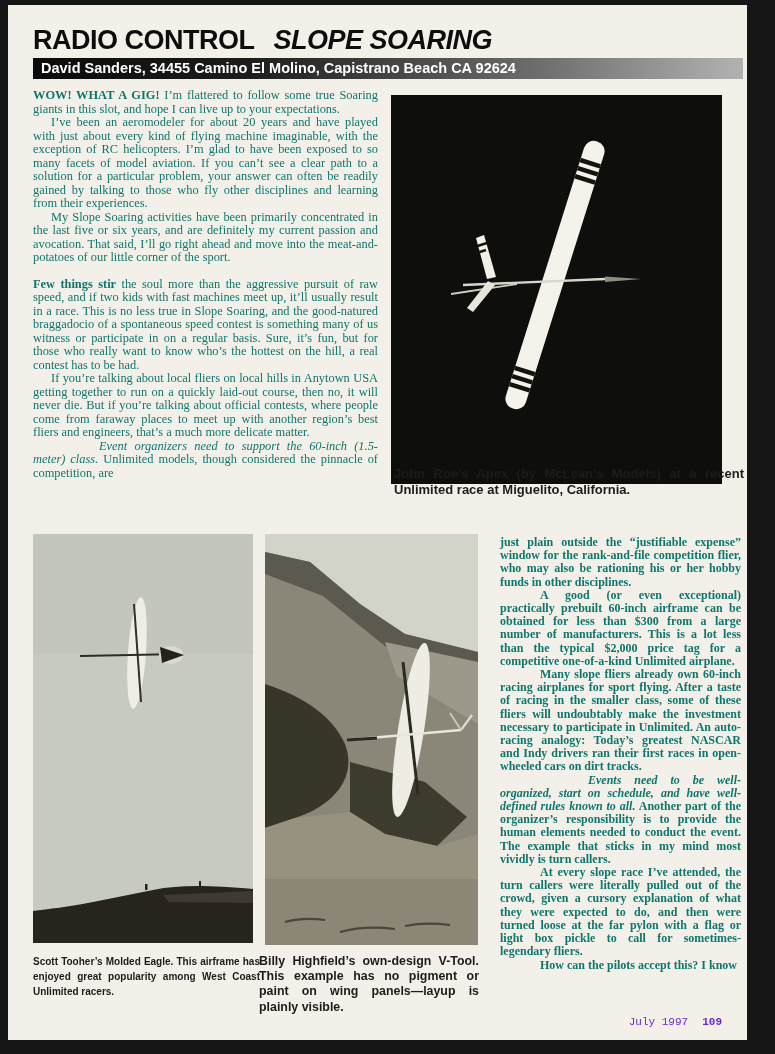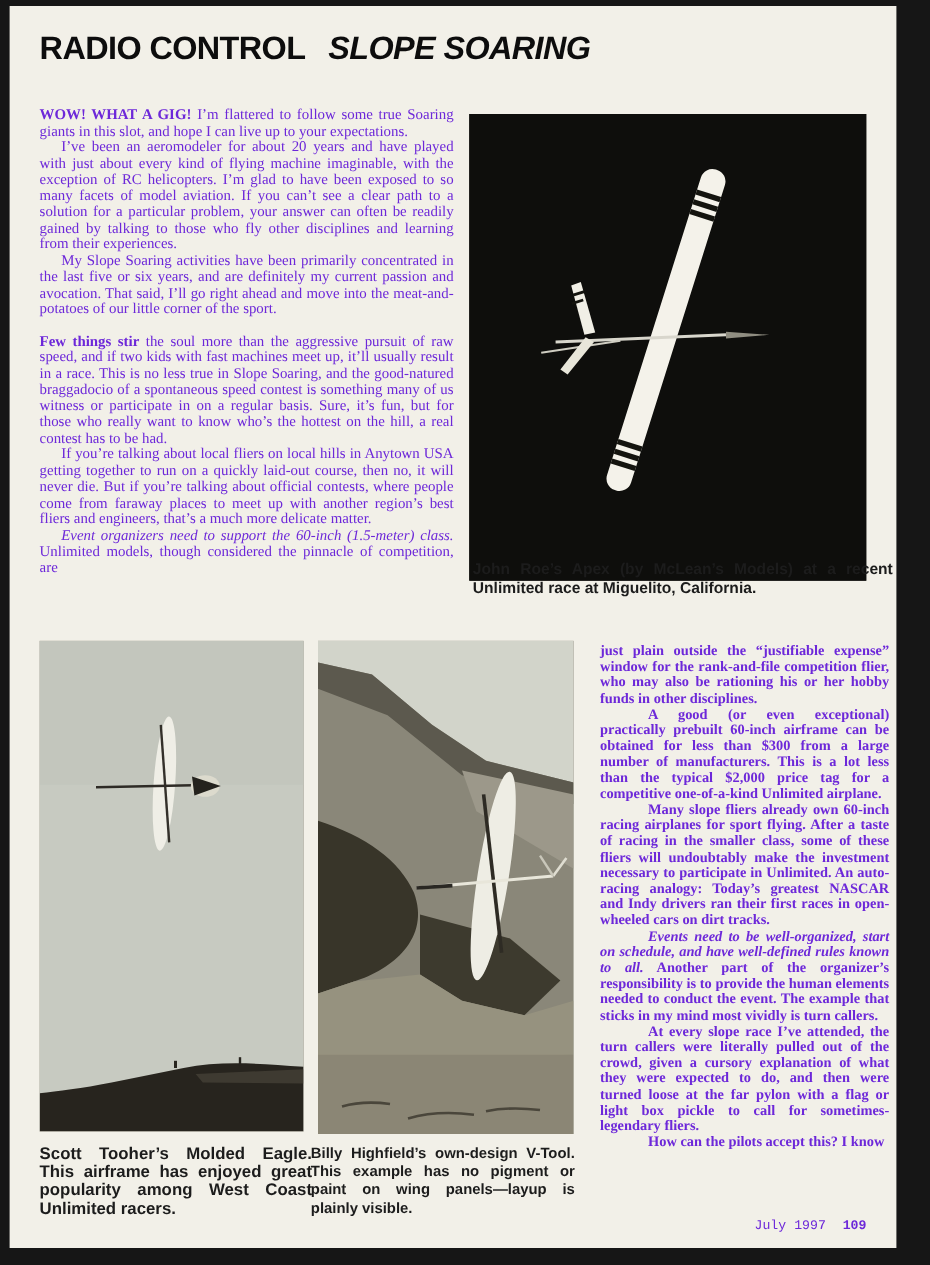--- a/index.html
+++ b/index.html
@@ -11,57 +11,60 @@
   
   .title{left:25px;top:20px;width:700px;white-space:nowrap;color:#0d0d0d;
          font-family:"Liberation Sans", sans-serif;font-weight:bold;font-size:27px;letter-spacing:-0.5px;}
   .title .accent{font-style:italic;margin-left:19px;}
   .byline-bar{left:25px;top:53px;width:710px;height:21px;
          background:linear-gradient(to right,#0b0b0b 0%,#1c1c1c 30%,#6f6f6f 72%,#b2b2b2 100%);}
   .byline-bar span{display:block;color:#ffffff;font-family:"Liberation Sans", sans-serif;
          font-weight:bold;font-size:14.5px;line-height:21px;padding-left:8px;white-space:nowrap;}
 
   
-  .bodycol{color:#6d28d9;text-align:justify;}
+  .bodycol{color:#0f766e;text-align:justify;}
   .col1{left:25px;top:84px;width:345px;font-size:12.4px;line-height:13.5px;}
   .col2{left:492px;top:531px;width:241px;font-size:12px;line-height:13.2px;font-weight:bold;}
   .bodycol p{margin:0;}
   .ind{text-indent:18px;}
   .ind2{text-indent:40px;}
   .gap-top{margin-top:13px !important;}
   .lead{font-weight:bold;}
-  .il{font-style:italic;}
+  .il{font-style:italic;margin-left:48px;}
 
   
   .photo{overflow:hidden;background:#9b988c;}
   .photo svg{display:block;}
   .photo-top{left:383px;top:90px;width:331px;height:389px;background:#0e0e0c;}
   .photo-left{left:25px;top:529px;width:220px;height:409px;}
   .photo-mid{left:257px;top:529px;width:213px;height:411px;}
 
   
   .cap{font-family:"Liberation Sans", sans-serif;font-weight:bold;color:#1c1c1c;
        text-align:justify;}
   .cap-top{left:386px;top:461px;width:350px;font-size:13px;line-height:16px;}
-  .cap-bl{left:25px;top:949px;width:227px;font-size:14px;line-height:15.2px;}
+  .cap-bl{left:25px;top:949px;width:227px;font-size:10px;line-height:15.2px;}
   .cap-bm{left:251px;top:949px;width:220px;font-size:12.4px;line-height:15.2px;}
 
   
   .footer{top:1011px;right:25px;color:#6d28d9;font-family:Liberation Mono, monospace;
           font-size:11px;white-space:nowrap;}
   .footer .pagenum{font-weight:bold;margin-left:14px;}
 </style>
 </head>
 <body>
 
 <div class="scan">
   <div class="page">
 
     <div class="abs title">
       <span>RADIO CONTROL</span><span class="accent">SLOPE SOARING</span>
+    </div>
+    <div class="abs byline-bar">
+      <span>David Sanders, 34455 Camino El Molino, Capistrano Beach CA 92624</span>
     </div>
 
     <div class="abs bodycol col1">
       <p><span class="lead">WOW! WHAT A GIG!</span><span> I’m flattered to follow some true Soaring giants in this slot, and hope I can live up to your expectations.</span></p>
       <p class="ind"><span>I’ve been an aeromodeler for about 20 years and have played with just about every kind of flying machine imaginable, with the exception of RC helicopters. I’m glad to have been exposed to so many facets of model aviation. If you can’t see a clear path to a solution for a particular problem, your answer can often be readily gained by talking to those who fly other disciplines and learning from their experiences.</span></p>
       <p class="ind"><span>My Slope Soaring activities have been primarily concentrated in the last five or six years, and are definitely my current passion and avocation. That said, I’ll go right ahead and move into the meat-and-potatoes of our little corner of the sport.</span></p>
       <p class="gap-top"><span class="lead">Few things stir</span><span> the soul more than the aggressive pursuit of raw speed, and if two kids with fast machines meet up, it’ll usually result in a race. This is no less true in Slope Soaring, and the good-natured braggadocio of a spontaneous speed contest is something many of us witness or participate in on a regular basis. Sure, it’s fun, but for those who really want to know who’s the hottest on the hill, a real contest has to be had.</span></p>
       <p class="ind"><span>If you’re talking about local fliers on local hills in Anytown USA getting together to run on a quickly laid-out course, then no, it will never die. But if you’re talking about official contests, where people come from faraway places to meet up with another region’s best fliers and engineers, that’s a much more delicate matter.</span></p>
       <p class="ind"><span class="il">Event organizers need to support the 60-inch (1.5-meter) class.</span><span> Unlimited models, though considered the pinnacle of competition, are</span></p>
     </div>

